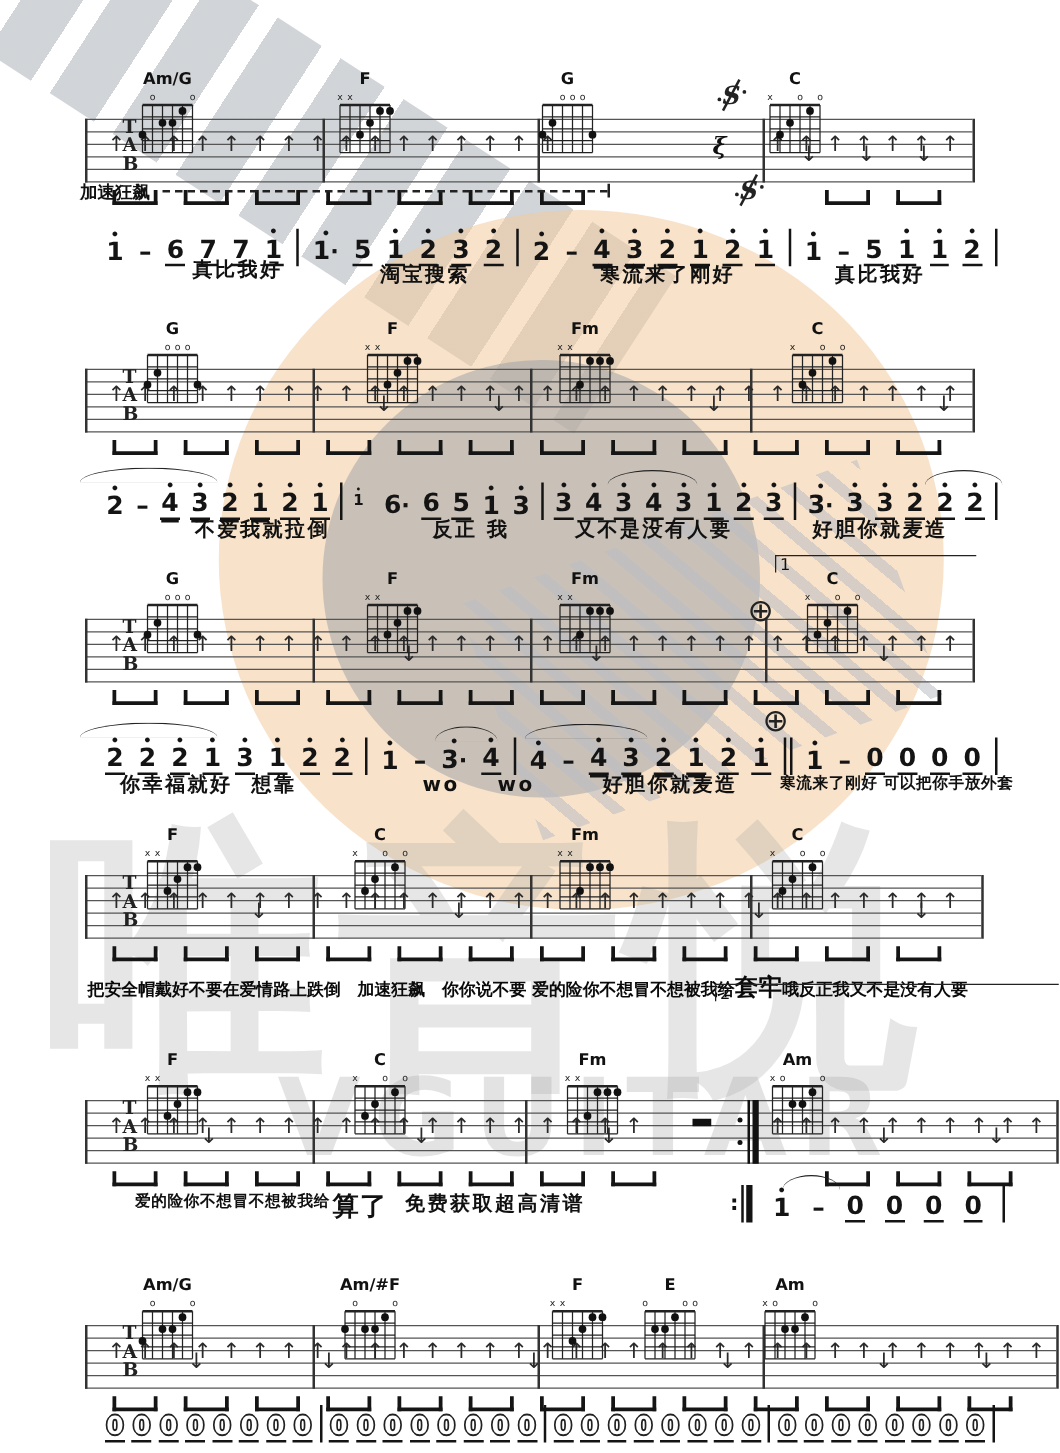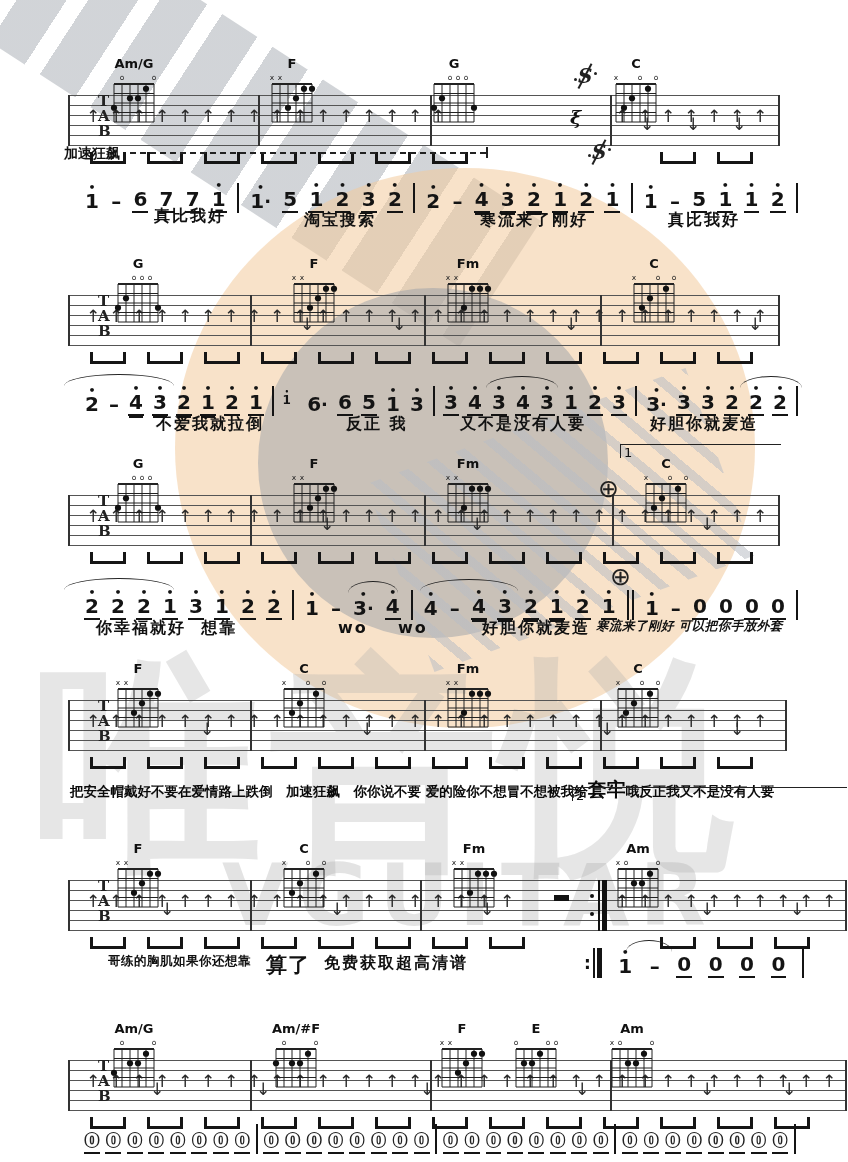--- a/index.html
+++ b/index.html
@@ -1141,39 +1141,39 @@
         <span class="tk dash"><b>–</b></span>
         <span class="tk u1"><b>0</b></span>
         <span class="tk u1"><b>0</b></span>
         <span class="tk u1"><b>0</b></span>
         <span class="tk u1"><b>0</b></span>
         <span class="bar"></span>
       </div>
       <div class="lyr" style="left: 96px; top: 620px; position: absolute;">你幸福就好  想靠</div>
       <div class="lyr" style="left: 338px; top: 620px; position: absolute;">wo    wo</div>
       <div class="lyr" style="left: 482px; top: 620px; position: absolute;">好胆你就麦造</div>
-      <div class="lyr small" style="left: 596px; top: 620px; position: absolute; font-style: italic;">寒流来了刚好 可以把你手放外套</div>
+      <div class="lyr small" style="left: 624px; top: 620px; position: absolute;">寒流来了刚好 可以把你手放外套</div>
       <div class="arc" style="left: 64px; top: 578px; width: 110px; position: absolute;"></div>
       <div class="arc" style="left: 348px; top: 581px; width: 50px; position: absolute;"></div>
       <div class="arc" style="left: 420px; top: 579px; width: 98px; position: absolute;"></div>
       <div class="notline" style="left: 584px; top: 948px; width: 220px; position: absolute;">
         <span class="rep">
           <i class="rdots">:</i>
           <i class="thin"></i>
           <i class="thick"></i>
         </span>
         <span class="tk"><i class="od">•</i><b>1</b></span>
         <span class="tk dash"><b>–</b></span>
         <span class="tk u1"><b>0</b></span>
         <span class="tk u1"><b>0</b></span>
         <span class="tk u1"><b>0</b></span>
         <span class="tk u1"><b>0</b></span>
         <span class="bar"></span>
       </div>
-      <div class="lyr small" style="left: 108px; top: 955px; position: absolute;">哥练的胸肌如果你还想靠</div>
+      <div class="lyr small" style="left: 108px; top: 955px; position: absolute;">爱的险你不想冒不想被我给</div>
       <div class="lyr big" style="left: 266px; top: 955px; position: absolute;">算了</div>
       <div class="lyr" style="left: 324px; top: 955px; position: absolute;">免费获取超高清谱</div>
       <div class="arc" style="left: 626px; top: 940px; width: 46px; position: absolute;"></div>
       <div class="notline" style="left: 84px; top: 1124px; width: 712px; position: absolute;">
         <span class="tk u1 outline"><b>0</b></span>
         <span class="tk u1 outline"><b>0</b></span>
         <span class="tk u1 outline"><b>0</b></span>
         <span class="tk u1 outline"><b>0</b></span>
         <span class="tk u1 outline"><b>0</b></span>
         <span class="tk u1 outline"><b>0</b></span>

